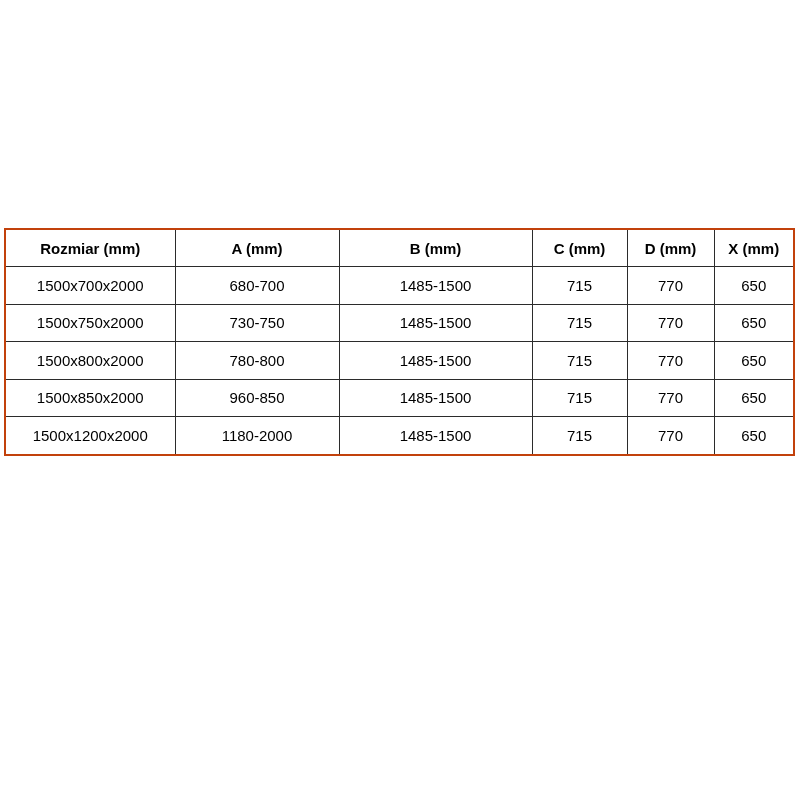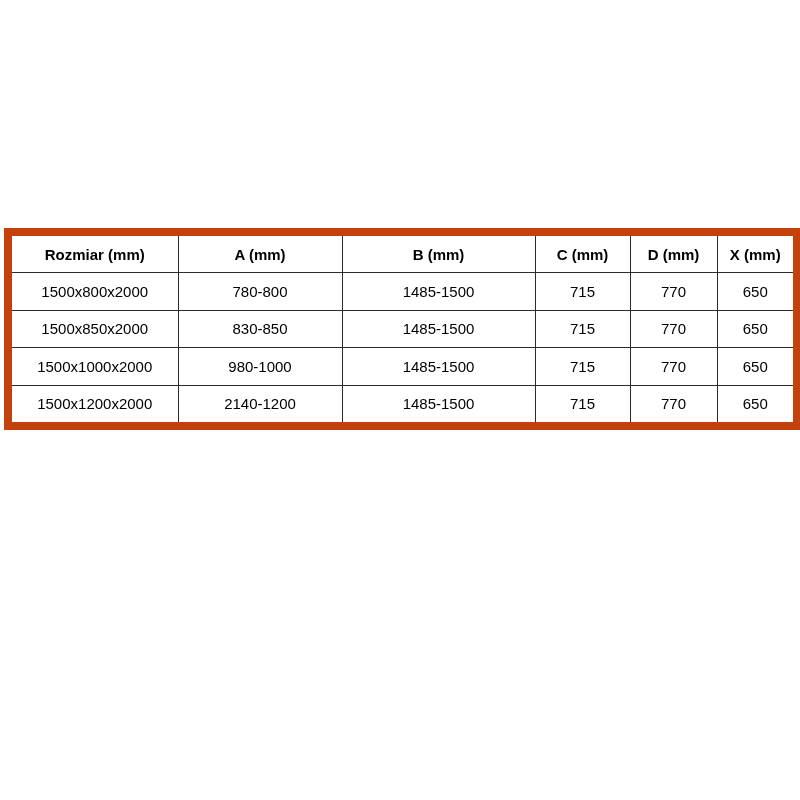--- a/index.html
+++ b/index.html
@@ -14,21 +14,21 @@
   .table-wrap {
     position: absolute;
     left: 4px;
     top: 228px;
     width: 789px;
   }
   table.spec-table {
     border-collapse: collapse;
     table-layout: fixed;
     width: 789px;
-    border: 8px solid #c2410c;
+    border: 2px solid #c2410c;
   }
   table.spec-table th,
   table.spec-table td {
     border: 1.5px solid #2b2b2b;
     text-align: center;
     vertical-align: middle;
     padding: 0;
     color: #000000;
     background: #ffffff;
     overflow: hidden;
@@ -69,46 +69,54 @@
           <th>Rozmiar (mm)</th>
           <th>A (mm)</th>
           <th>B (mm)</th>
           <th>C (mm)</th>
           <th>D (mm)</th>
           <th>X (mm)</th>
         </tr>
     </thead>
     <tbody>
         <tr>
+          <td>1500x700x2000</td>
+          <td>680-700</td>
+          <td>1485-1500</td>
+          <td>715</td>
+          <td>770</td>
+          <td>650</td>
+        </tr>
+        <tr>
+          <td>1500x750x2000</td>
+          <td>730-750</td>
+          <td>1485-1500</td>
+          <td>715</td>
+          <td>770</td>
+          <td>650</td>
+        </tr>
+        <tr>
           <td>1500x800x2000</td>
           <td>780-800</td>
           <td>1485-1500</td>
           <td>715</td>
           <td>770</td>
           <td>650</td>
         </tr>
         <tr>
           <td>1500x850x2000</td>
-          <td>830-850</td>
-          <td>1485-1500</td>
-          <td>715</td>
-          <td>770</td>
-          <td>650</td>
-        </tr>
-        <tr>
-          <td>1500x1000x2000</td>
-          <td>980-1000</td>
+          <td>960-850</td>
           <td>1485-1500</td>
           <td>715</td>
           <td>770</td>
           <td>650</td>
         </tr>
         <tr>
           <td>1500x1200x2000</td>
-          <td>2140-1200</td>
+          <td>1180-2000</td>
           <td>1485-1500</td>
           <td>715</td>
           <td>770</td>
           <td>650</td>
         </tr>
       </tbody>
   </table>
 </div>
 
 </body></html>

